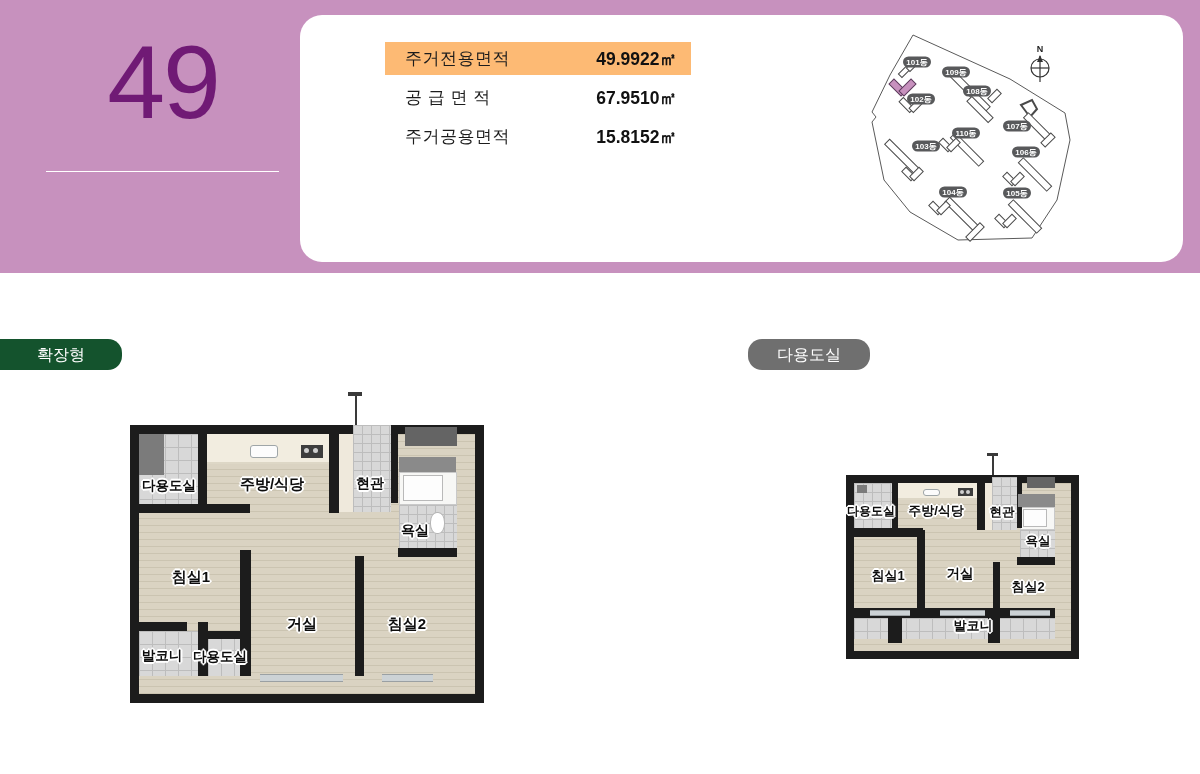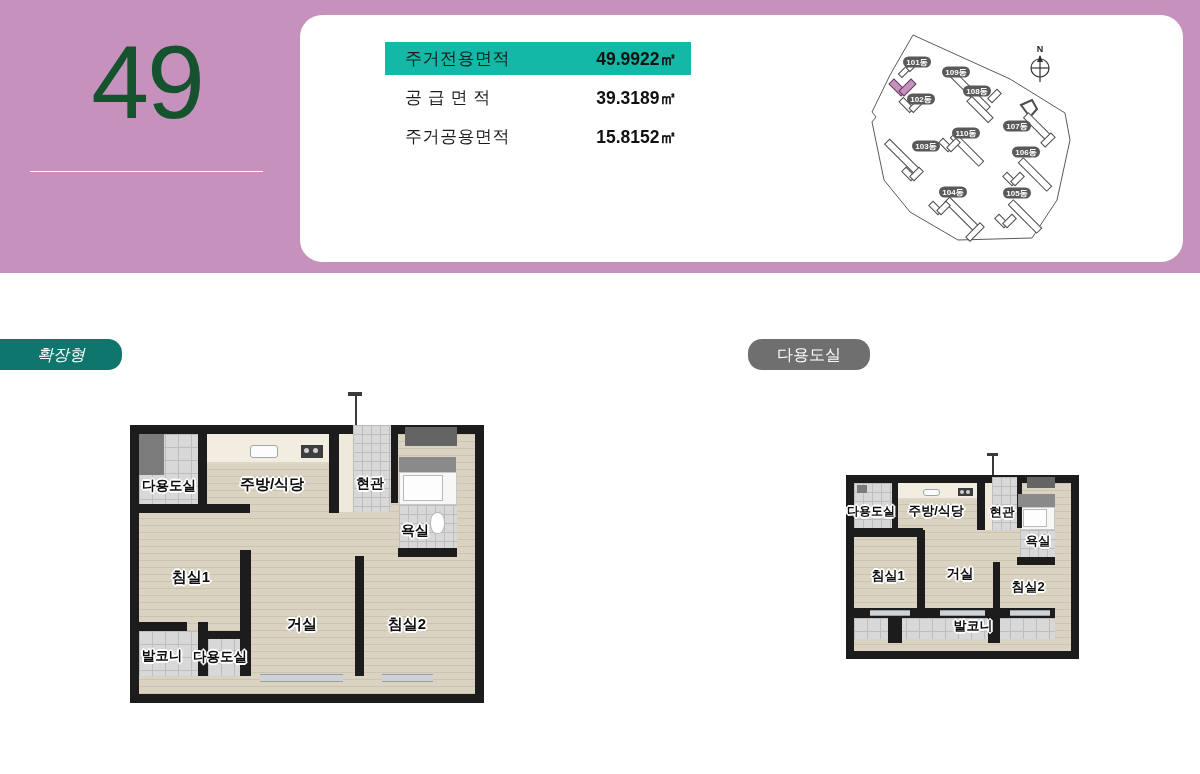--- a/index.html
+++ b/index.html
@@ -2,31 +2,31 @@
 <html><head>
 <meta charset="utf-8">
 <style>
   html,body{margin:0;padding:0;}
   body{
     width:1200px;height:774px;position:relative;overflow:hidden;
     background:#ffffff;font-family:"Liberation Sans","DejaVu Sans",sans-serif;
   }
   
   .banner{position:absolute;left:0;top:0;width:1200px;height:273px;background:#c791be;}
-  .unit-col{position:absolute;left:0;top:0;width:294px;height:273px;color:#14532d;}
+  .unit-col{position:absolute;left:16px;top:0;width:294px;height:273px;color:#701a75;}
   .unit-number{position:absolute;left:0;top:28px;width:294px;text-align:center;
     font-size:104px;font-weight:200;line-height:1.04;letter-spacing:-2px;}
   .unit-divider{position:absolute;left:30px;top:171px;width:233px;height:1px;background:#ffffff;}
   .household{position:absolute;left:0;top:200px;width:294px;text-align:center;font-size:21px;font-weight:500;}
   .info-card{position:absolute;left:300px;top:15px;width:883px;height:247px;background:#ffffff;border-radius:22px;}
   
   .area-table{position:absolute;left:85px;top:27px;width:306px;}
   .area-row{display:flex;justify-content:space-between;align-items:center;height:33px;margin-bottom:6px;
     padding:0 14px 0 20px;box-sizing:border-box;}
-  .area-row.alt{background:#14b8a6;}
+  .area-row.alt{background:#fdba74;}
   .area-label{font-size:17px;font-weight:500;color:#1c1c1c;letter-spacing:.5px;}
   .area-value{font-size:17.5px;font-weight:700;color:#111;}
   
   .site-map{position:absolute;left:555px;top:10px;}
   
   .type-badge{position:absolute;height:31px;line-height:31px;text-align:center;color:#fff;font-size:16px;font-weight:500;}
   .badge-expanded{left:0;top:339px;width:122px;background:#3e2b56;border-radius:0 14px 14px 0;}
   .badge-nonexpanded{left:748px;top:339px;width:122px;background:#6f6f6f;border-radius:14px;}
   
   .fp{position:absolute;border:9px solid #1c1c1c;background-color:#dad3c2;
@@ -65,21 +65,21 @@
   </div>
 
   <div class="info-card">
     <div class="area-table">
       <div class="area-row alt">
         <span class="area-label">주거전용면적</span>
         <span class="area-value">49.9922㎡</span>
       </div>
       <div class="area-row">
         <span class="area-label">공 급 면 적</span>
-        <span class="area-value">39.3189㎡</span>
+        <span class="area-value">67.9510㎡</span>
       </div>
       <div class="area-row">
         <span class="area-label">주거공용면적</span>
         <span class="area-value">15.8152㎡</span>
       </div>
     </div>
 
     <svg class="site-map" width="240" height="235" viewBox="0 0 240 235">
       <path d="M58,10 L155,54 L210,88 L215,115 L202,175 L177,213 L103,215 L55,187 L29,155 L17,97 L21,92 L17,87 L35,50 Z" fill="none" stroke="#5a5a5a" stroke-width="1" stroke-linejoin="round"></path>
 
@@ -164,21 +164,21 @@
           </g>
         <g>
             <rect x="97" y="102.5" width="28" height="11" rx="5.5" fill="#58595b"></rect>
             <text x="111" y="111" fill="#fff">110동</text>
           </g>
       </g>
     </svg>
   </div>
 </div>
 
-<div class="type-badge badge-expanded" style="background: #0f766e; font-style: italic;">
+<div class="type-badge badge-expanded" style="background: #14532d;">
   <span>확장형</span>
 </div>
 <div class="type-badge badge-nonexpanded" style="background: rgb(111, 111, 111);">
   <span>다용도실</span>
 </div>
 
 <div class="flag-pole" style="left:355px;top:392px;width:2px;height:34px;"></div>
 <div class="flag-top" style="left:348px;top:392px;width:14px;height:4px;"></div>
 
 <div class="fp fp-left">

